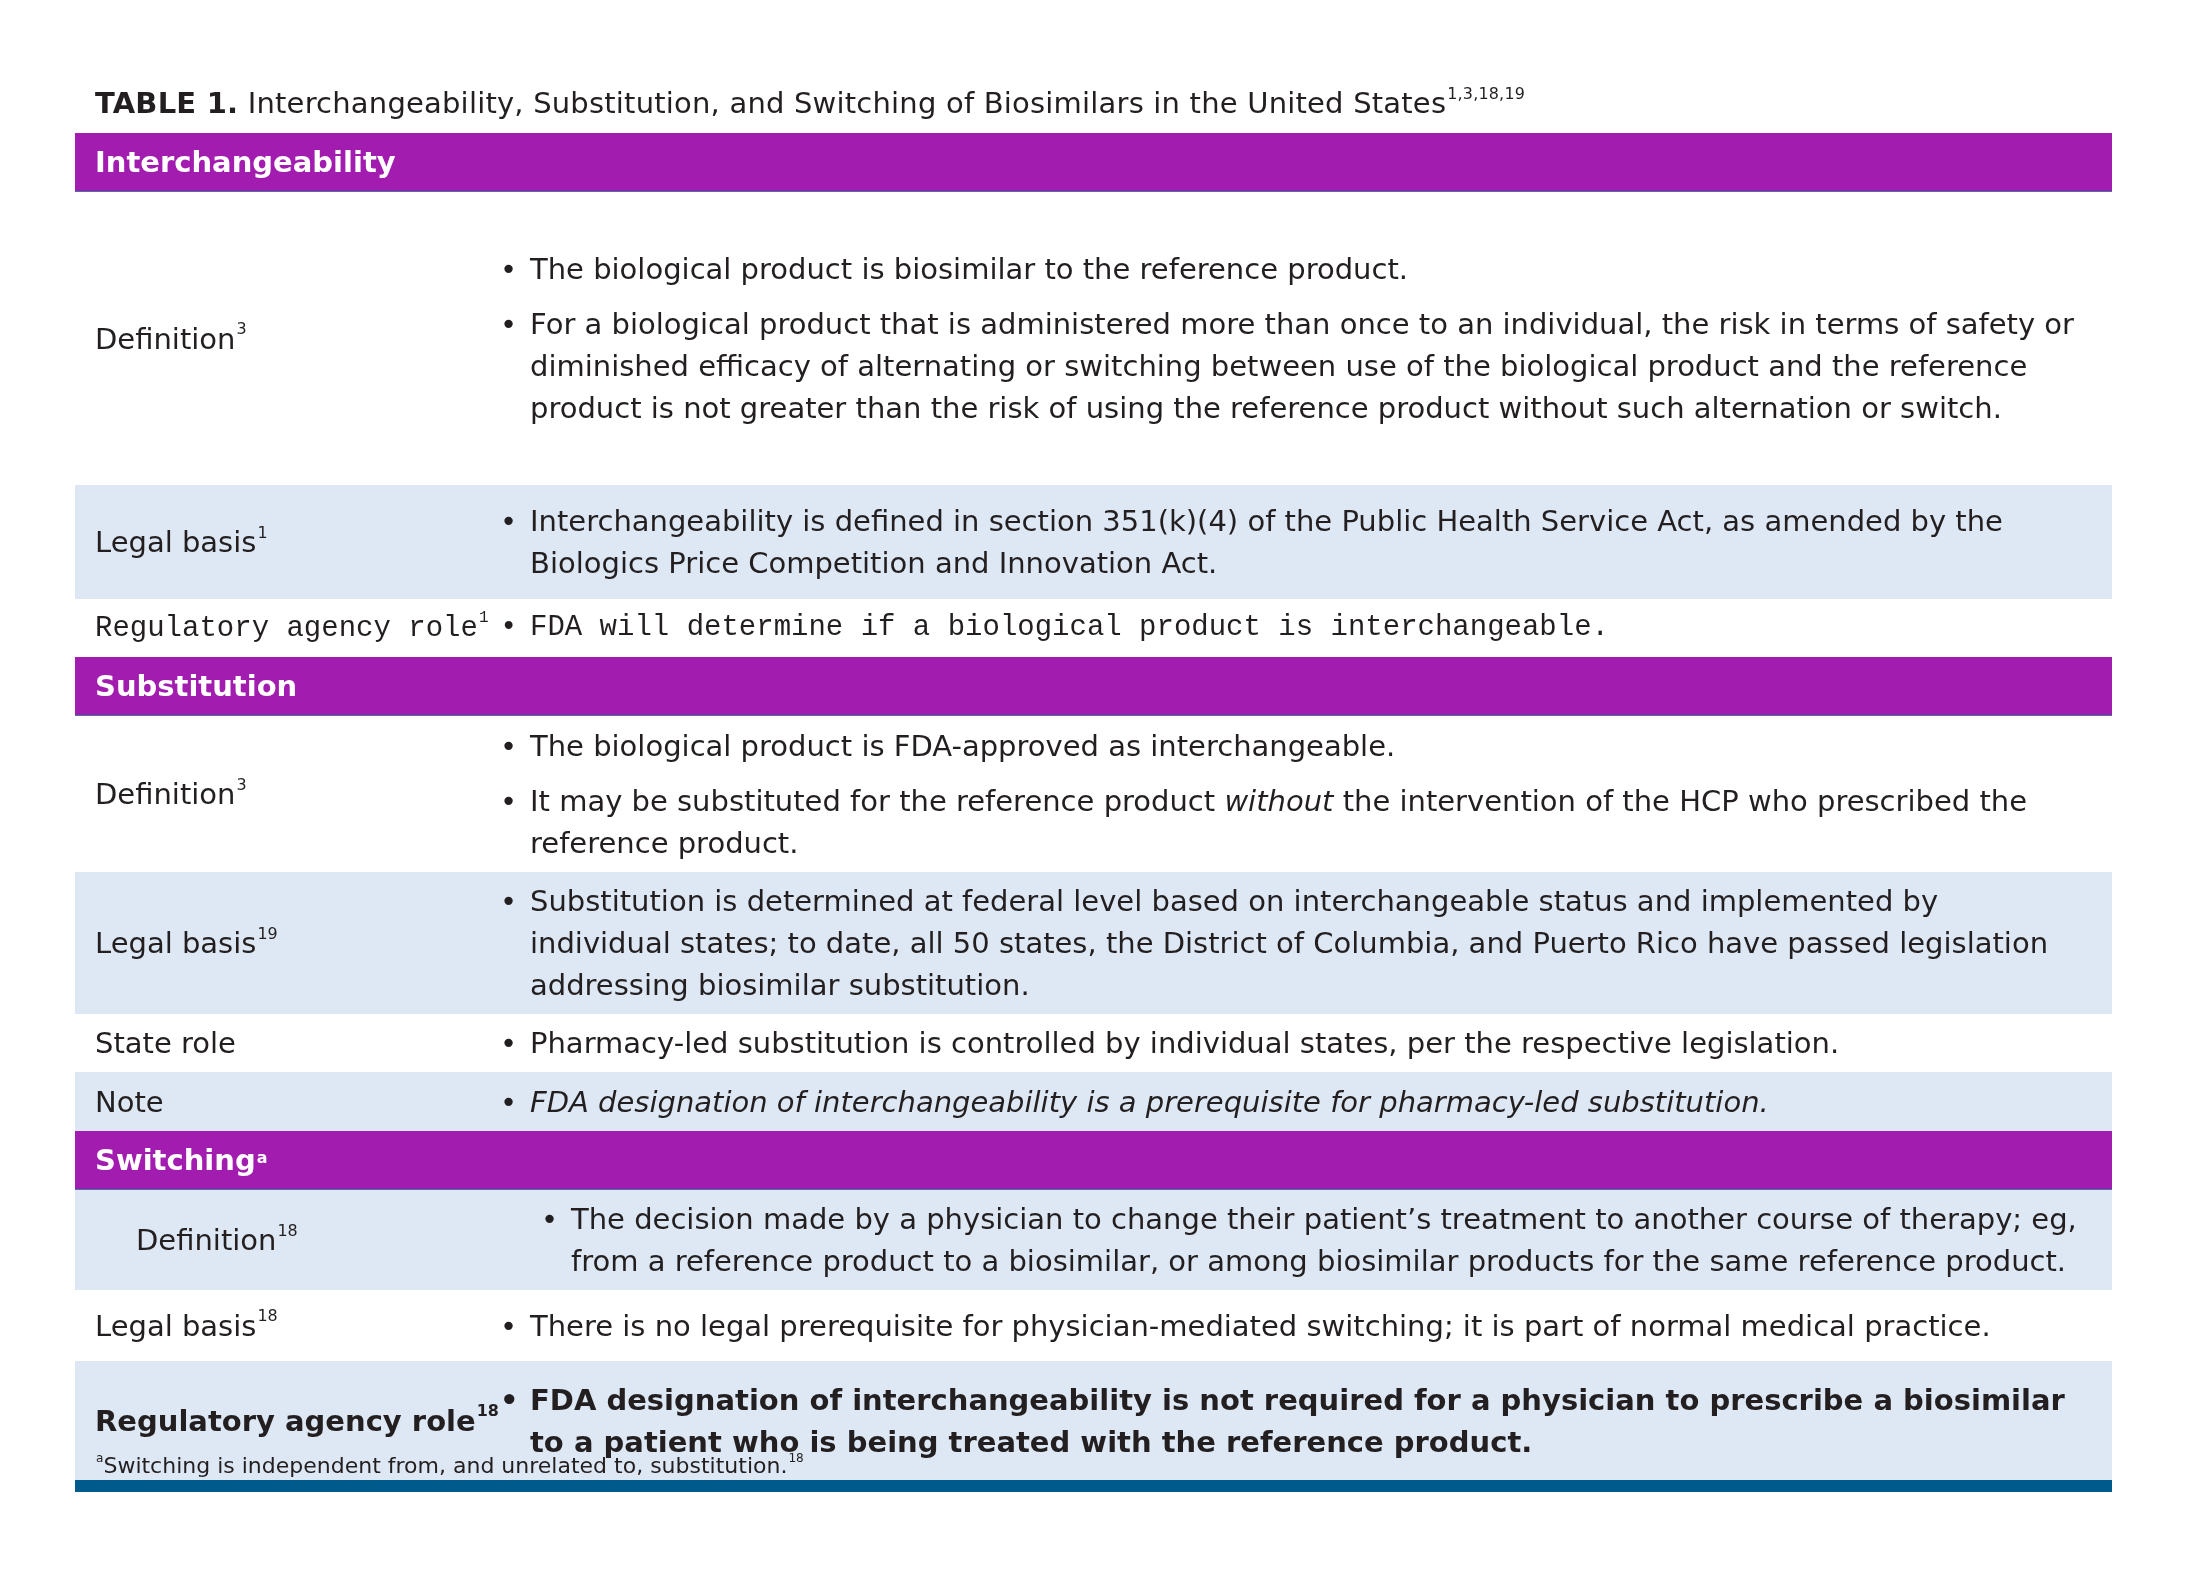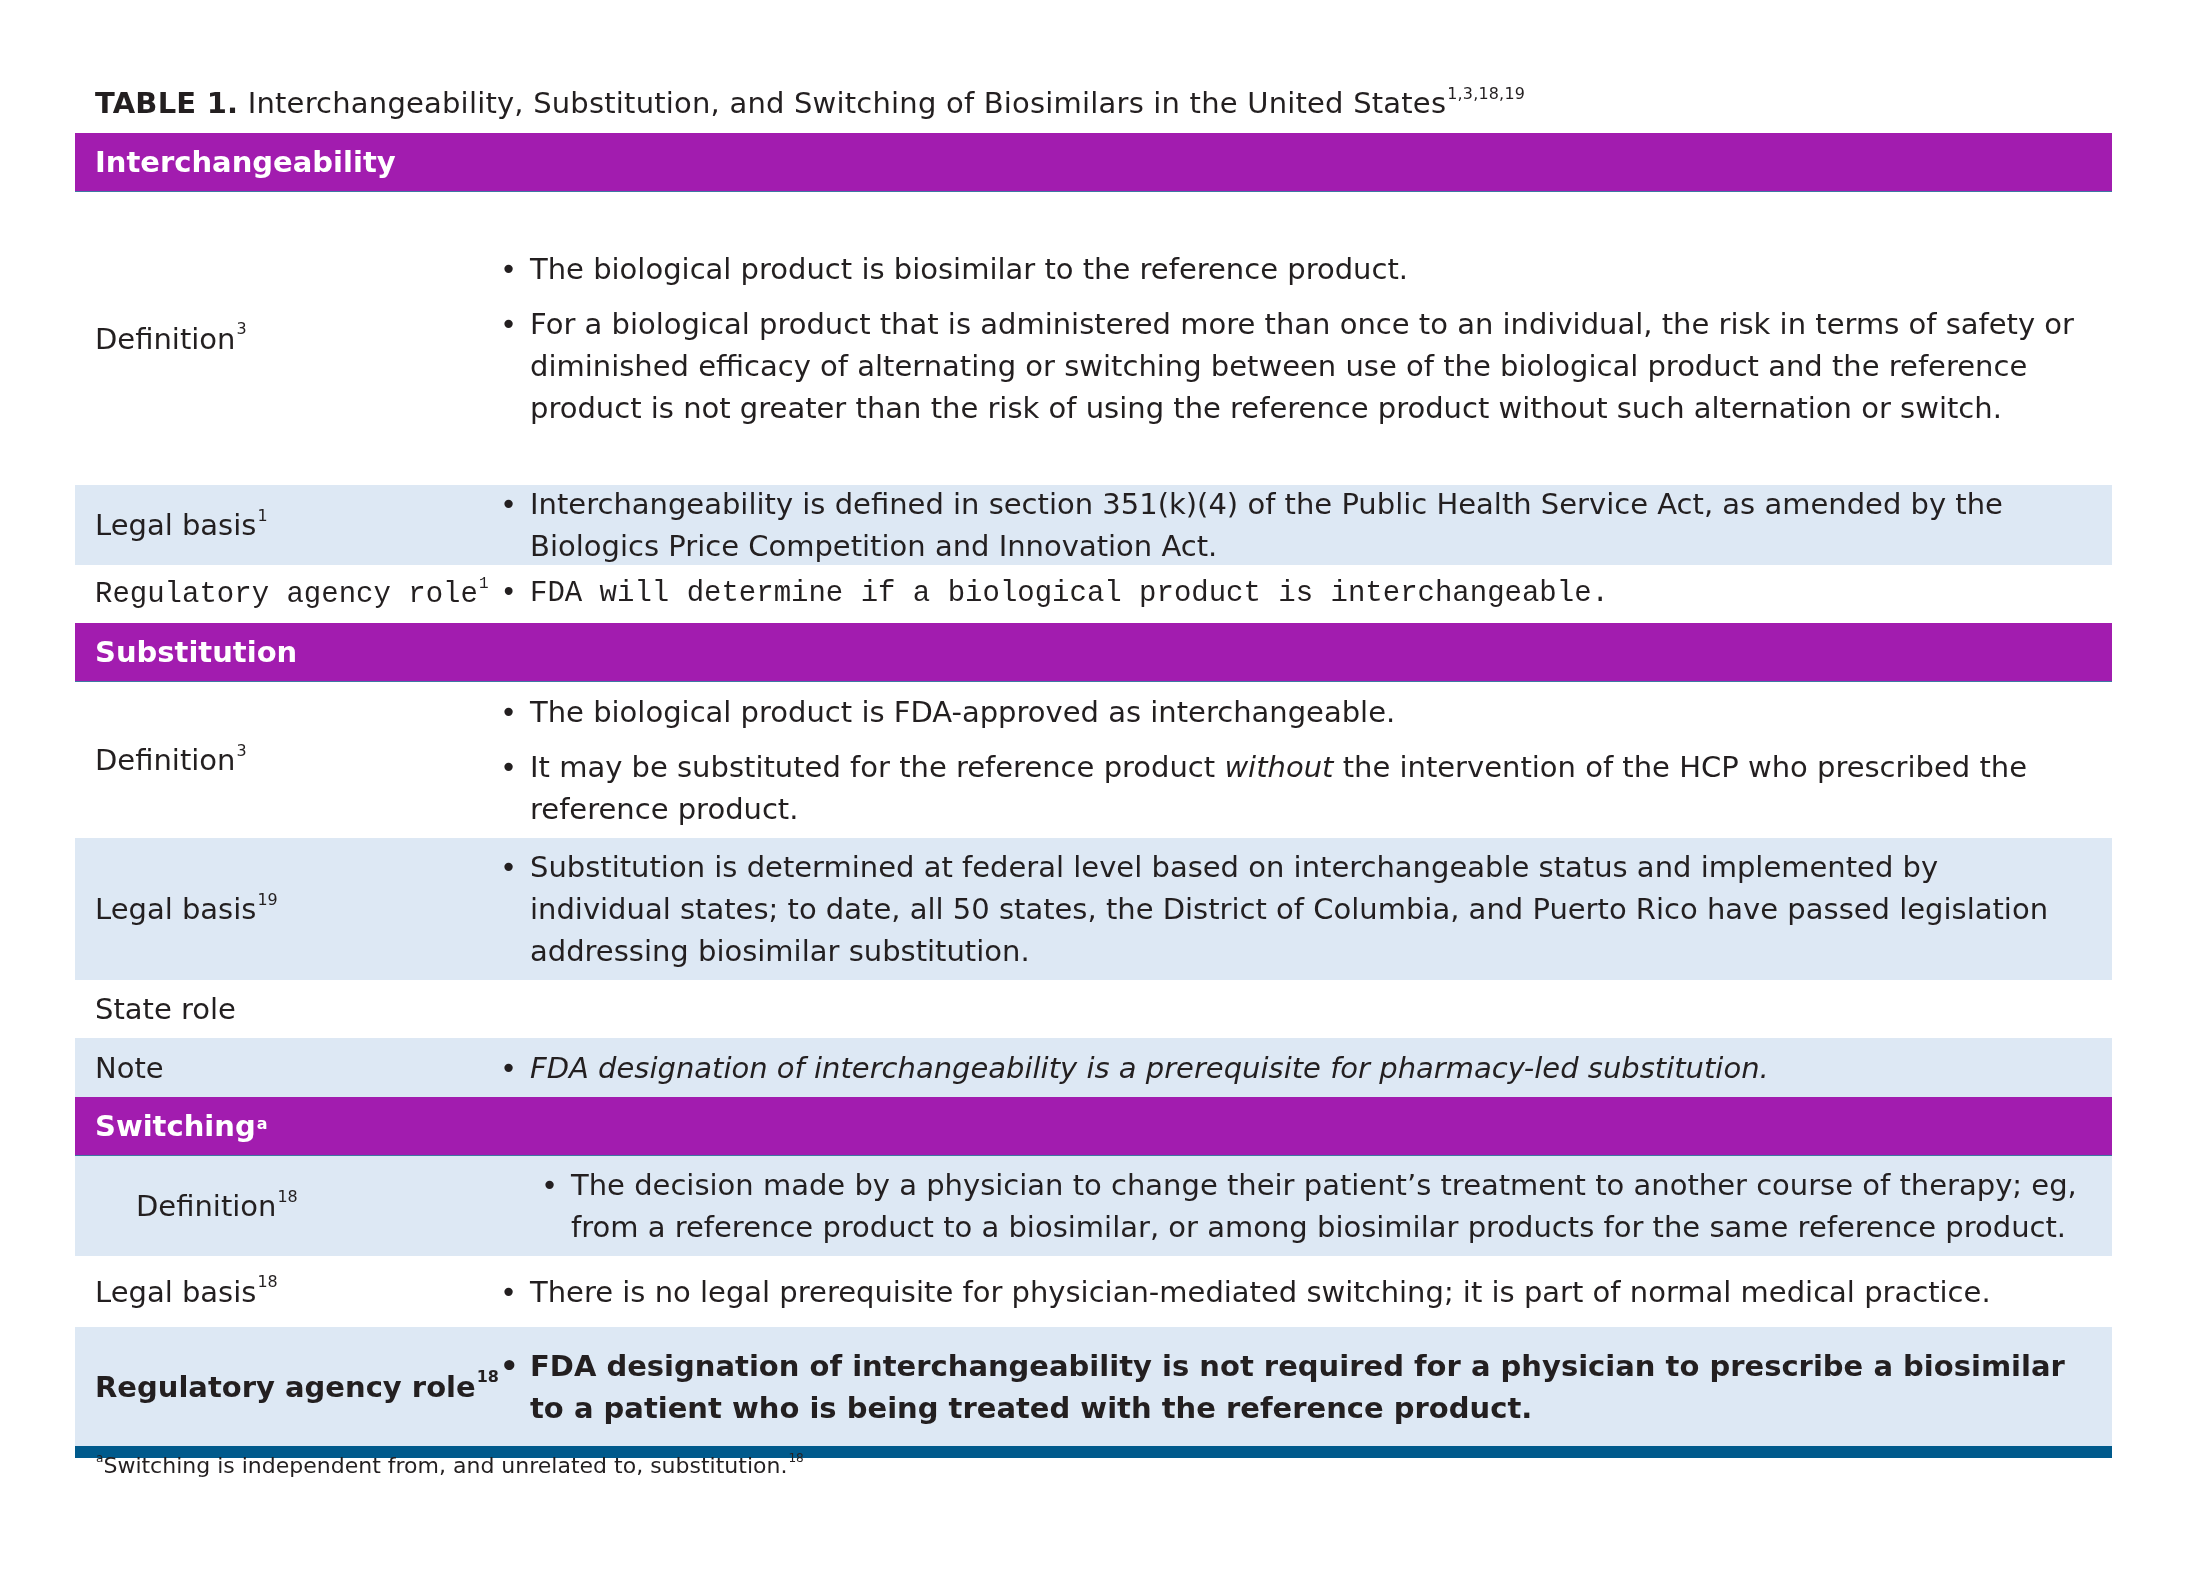--- a/index.html
+++ b/index.html
@@ -37,21 +37,21 @@
     </div>
     <div class="row" style="height: 293px;">
       <div class="cell-label"><span>Definition</span><sup>3</sup></div>
       <div class="cell-content">
         <ul>
           <li><span>The biological product is biosimilar to the reference product.</span></li>
           <li><span>For a biological product that is administered more than once to an individual, the risk in terms of safety or diminished efficacy of alternating or switching between use of the biological product and the reference product is not greater than the risk of using the reference product without such alternation or switch.</span></li>
         </ul>
       </div>
     </div>
-    <div class="row shaded" style="height: 80px; justify-content: space-between;">
+    <div class="row shaded" style="height: 114px; justify-content: space-between;">
       <div class="cell-label"><span>Legal basis</span><sup>1</sup></div>
       <div class="cell-content">
         <ul>
           <li><span>Interchangeability is defined in section 351(k)(4) of the Public Health Service Act, as amended by the Biologics Price Competition and Innovation Act.</span></li>
         </ul>
       </div>
     </div>
     <div class="row" style="height: 58px; font-family: Liberation Mono, monospace;">
       <div class="cell-label"><span>Regulatory agency role</span><sup>1</sup></div>
       <div class="cell-content">
@@ -75,20 +75,25 @@
     <div class="row shaded" style="height: 142px;">
       <div class="cell-label"><span>Legal basis</span><sup>19</sup></div>
       <div class="cell-content">
         <ul>
           <li><span>Substitution is determined at federal level based on interchangeable status and implemented by individual states; to date, all 50 states, the District of Columbia, and Puerto Rico have passed legislation addressing biosimilar substitution.</span></li>
         </ul>
       </div>
     </div>
     <div class="row" style="height: 58px;">
       <div class="cell-label"><span>State role</span></div>
+      <div class="cell-content">
+        <ul>
+          <li><span>Pharmacy-led substitution is controlled by individual states, per the respective legislation.</span></li>
+        </ul>
+      </div>
     </div>
     <div class="row shaded" style="height: 59px;">
       <div class="cell-label"><span>Note</span></div>
       <div class="cell-content">
         <ul>
           <li><span class="italic">FDA designation of interchangeability is a prerequisite for pharmacy-led substitution.</span></li>
         </ul>
       </div>
     </div>
     <div class="section-bar">

